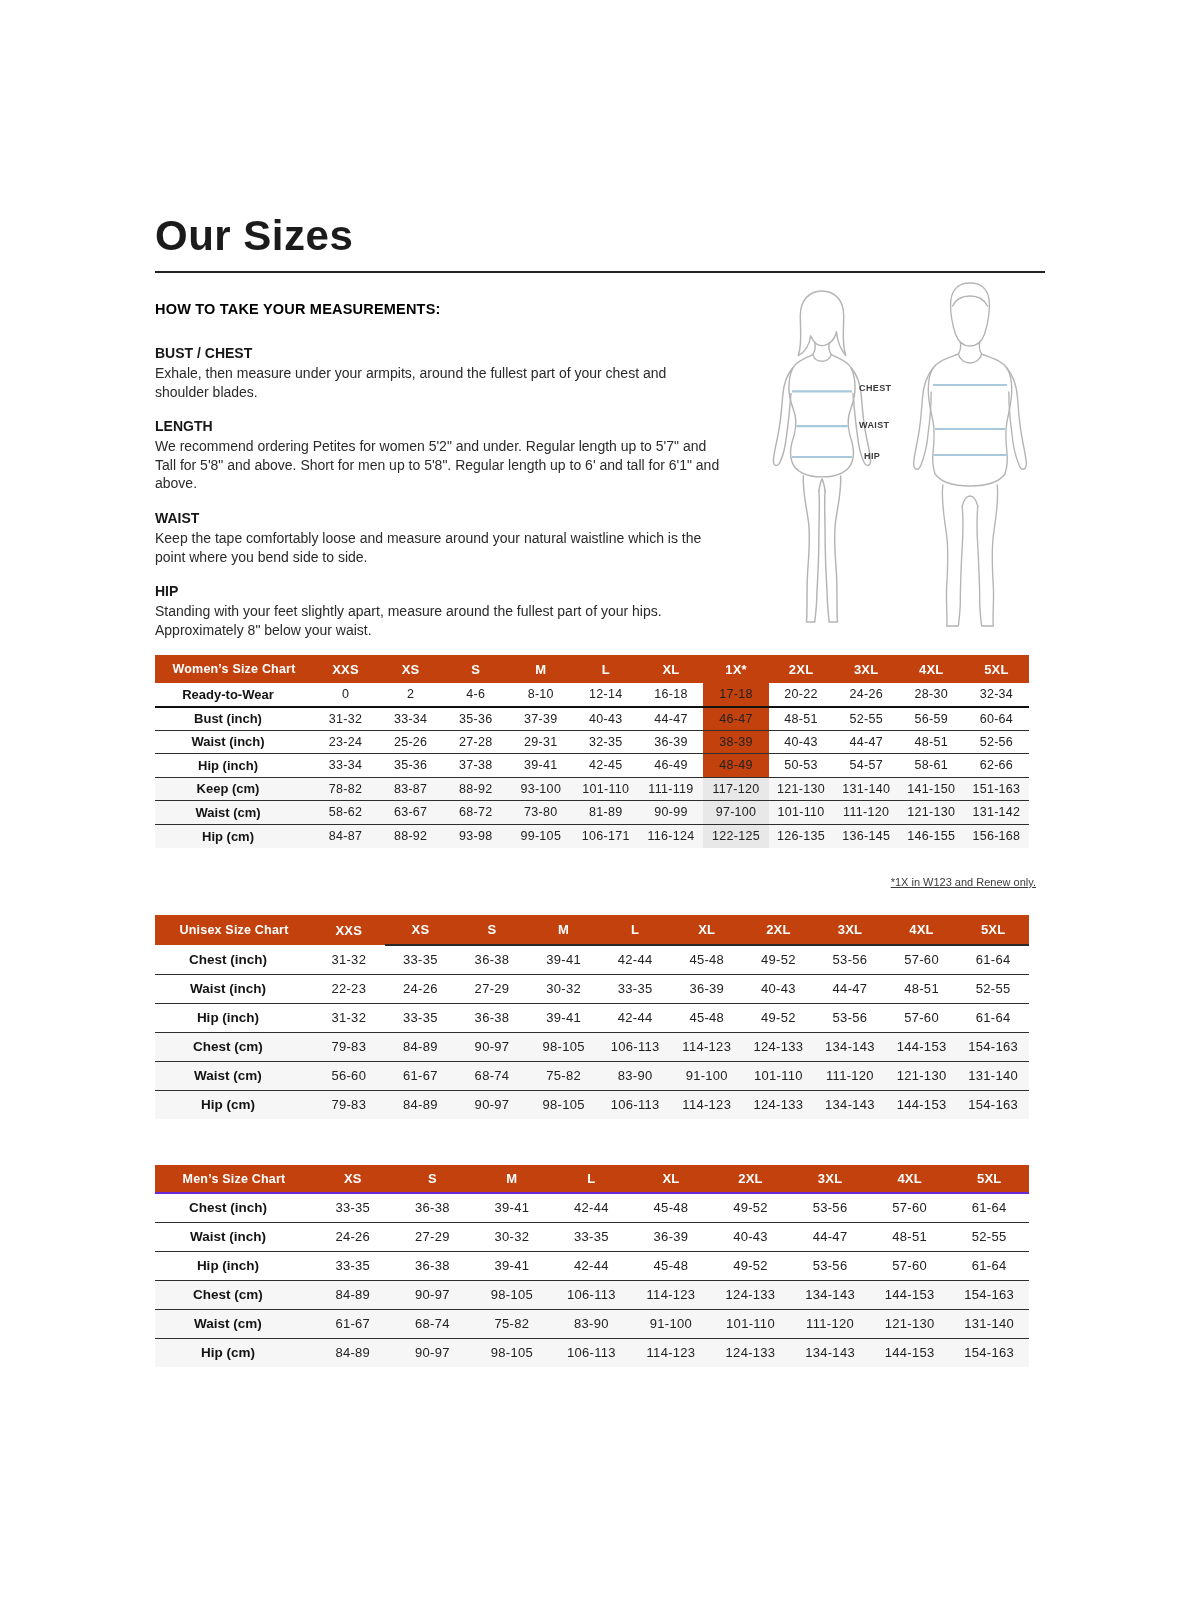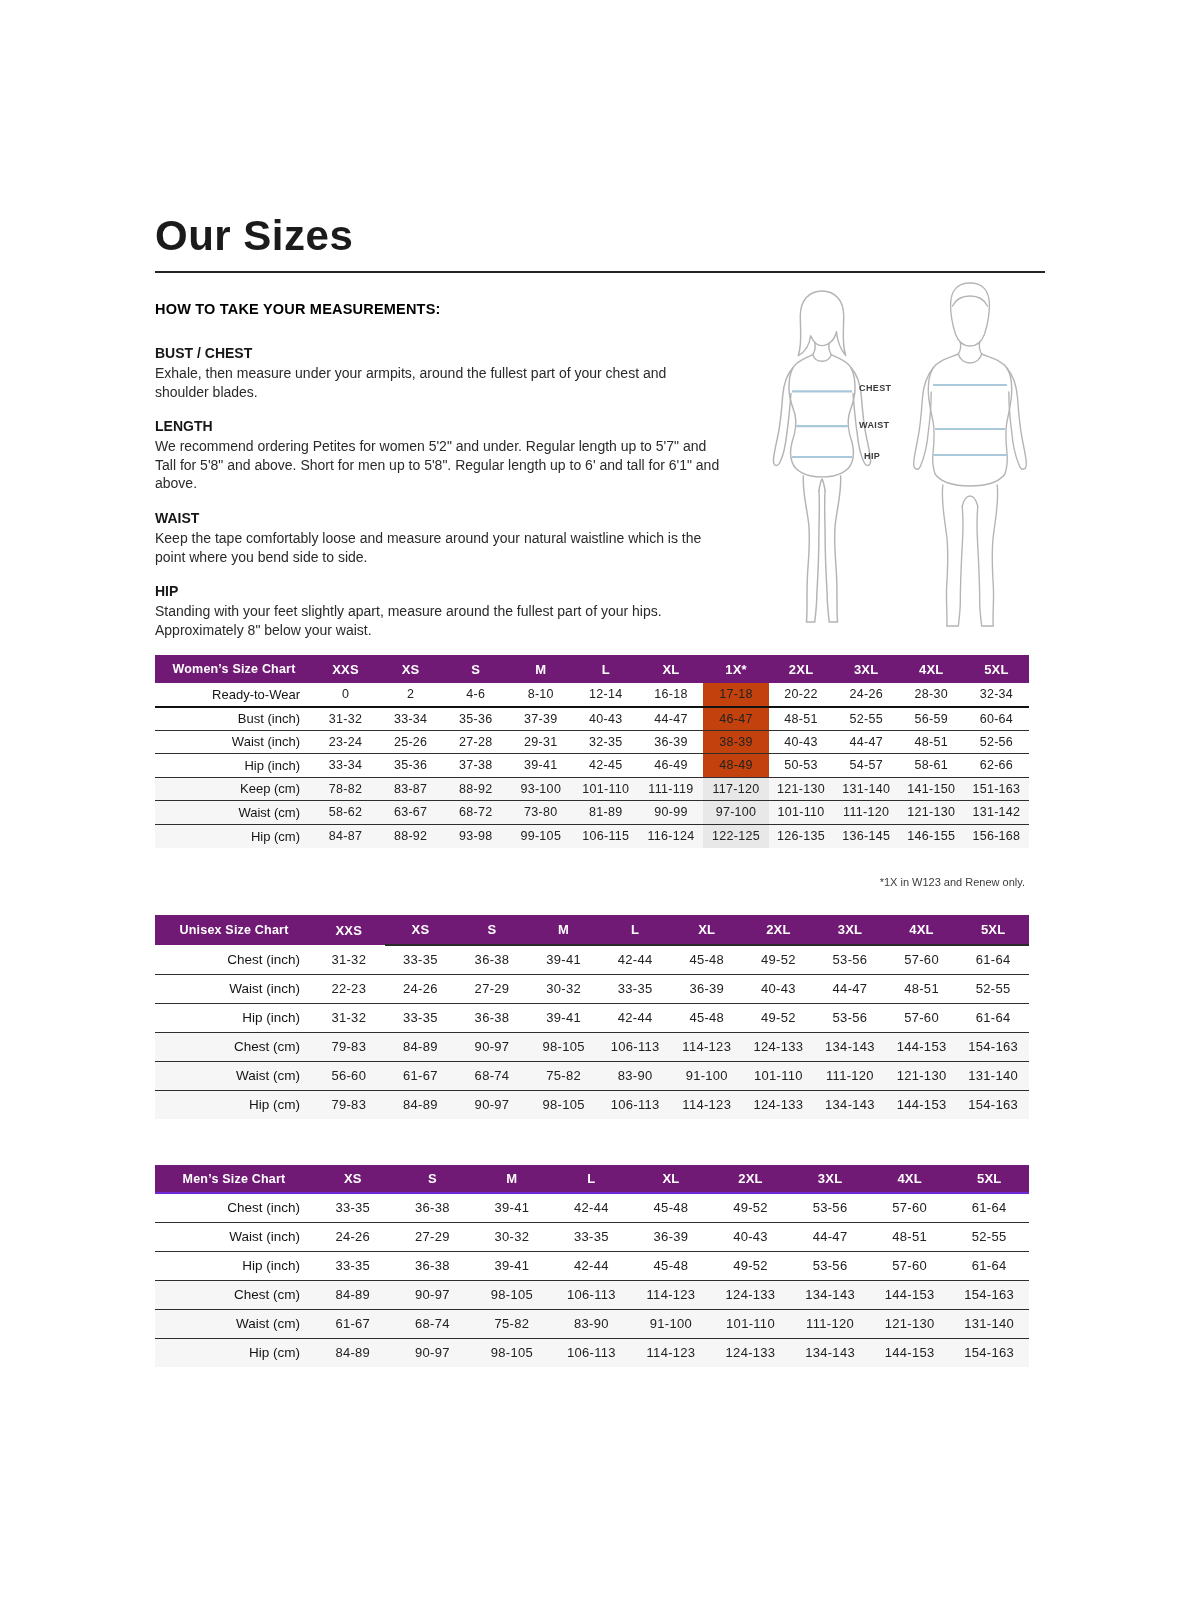--- a/index.html
+++ b/index.html
@@ -30,32 +30,32 @@
 
   table.size-table {
     position:absolute; left:155px; width:874px;
     border-collapse:collapse; table-layout:fixed;
   }
   #tbl-women  { top:655px; }
   #tbl-unisex { top:915px; }
   #tbl-men    { top:1165px; }
   .size-table col.label-col { width:158px; }
   .size-table thead th {
-    background:#701a75; color:#ffffff; font-size:13px; font-weight:700;
+    background:#c2410c; color:#ffffff; font-size:13px; font-weight:700;
     letter-spacing:.2px; padding:0;
   }
   #tbl-women thead tr  { height:28px; }
   #tbl-unisex thead tr { height:30px; }
   #tbl-men thead tr    { height:28px; }
   .size-table thead th.t-title { font-size:12.5px; }
   #tbl-men thead th { border-bottom:2px solid #6d28d9; }
   #tbl-unisex thead th:nth-child(n+3) { border-bottom:2px solid #2a2a2a; }
 
   .size-table tbody th {
-    text-align:right; padding-right:13px; font-weight:400; color:#141414;
+    padding-right:13px; font-weight:700; color:#141414;
     border-bottom:1px solid #2e2e2e; white-space:nowrap;
   }
   .size-table tbody td {
     text-align:center; color:#222; border-bottom:1px solid #2e2e2e;
     letter-spacing:.3px;
   }
   #tbl-women tbody tr  { height:23.5px; }
   #tbl-unisex tbody tr { height:29px; }
   #tbl-men tbody tr    { height:29px; }
   #tbl-women tbody th  { font-size:13px; }
@@ -63,22 +63,22 @@
   #tbl-unisex tbody th, #tbl-men tbody th { font-size:13.5px; }
   #tbl-unisex tbody td, #tbl-men tbody td { font-size:13px; }
 
   .size-table tbody tr.shaded td, .size-table tbody tr.shaded th { background:#f6f6f6; }
   .size-table tbody td.hl { background:#c2410c; }
   .size-table tbody tr.shaded td.hl { background:#e8e8e8; }
   .size-table tbody tr.thick td, .size-table tbody tr.thick th { border-bottom:2.5px solid #111; }
   .size-table tbody tr:last-child td, .size-table tbody tr:last-child th { border-bottom:none; }
 
   .footnote {
-    position:absolute; left:151px; top:876px; width:874px;
-    text-align:right; font-size:11px; color:#3c3c3c;
+    position:absolute; left:162px; top:876px; width:874px;
+    text-align:right; font-size:11px; color:#3c3c3c;text-decoration:underline;
   }
 </style>
 </head>
 <body>
 
 <div class="page">
 
   <div class="page-title">Our Sizes</div>
   <div class="title-rule"></div>
 
@@ -262,21 +262,21 @@
           <td>111-120</td>
           <td>121-130</td>
           <td>131-142</td>
         </tr>
         <tr class="shaded">
           <th>Hip (cm)</th>
           <td>84-87</td>
           <td>88-92</td>
           <td>93-98</td>
           <td>99-105</td>
-          <td>106-115</td>
+          <td>106-171</td>
           <td>116-124</td>
           <td class="hl">122-125</td>
           <td>126-135</td>
           <td>136-145</td>
           <td>146-155</td>
           <td>156-168</td>
         </tr>
       </tbody>
     </table>
   <div class="footnote">*1X in W123 and Renew only.</div>

